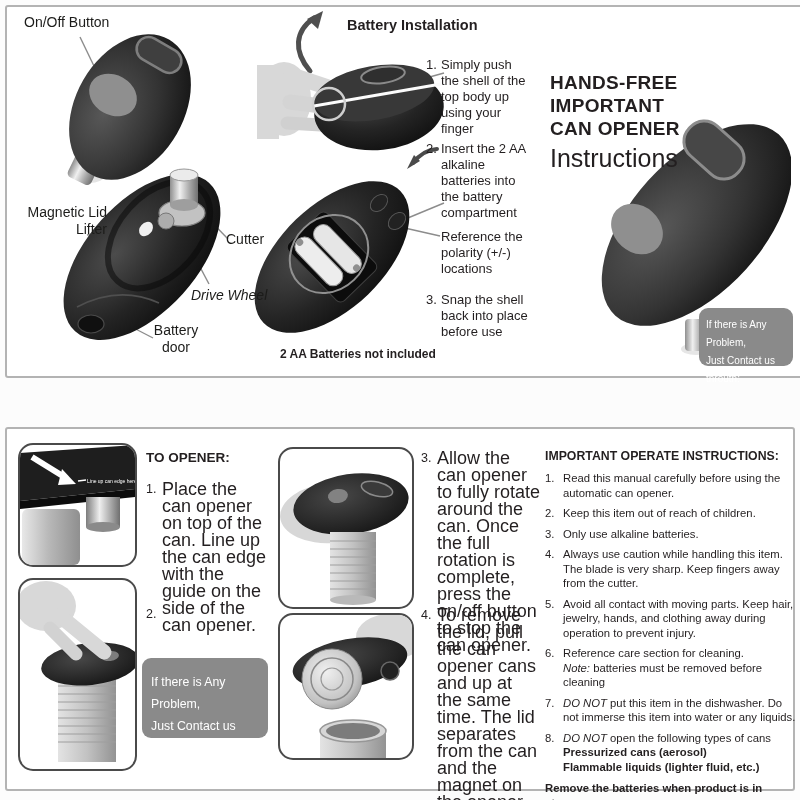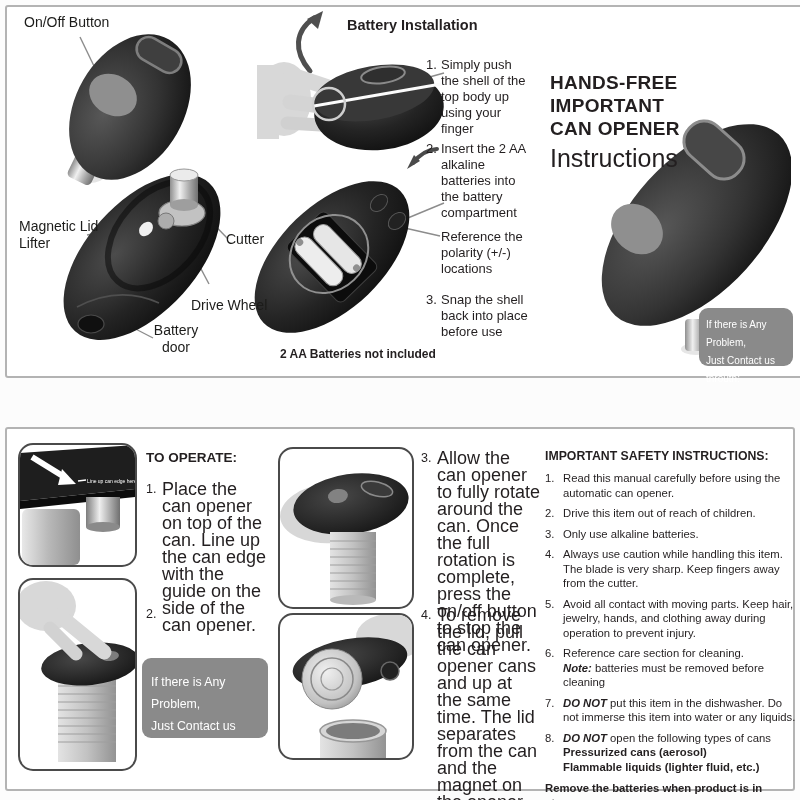--- a/index.html
+++ b/index.html
@@ -20,21 +20,21 @@
   .graybox{background:#8a8a8a;border-radius:9px;color:#ffffff;box-sizing:border-box;}
   .titleline{font-size:19px;font-weight:700;line-height:23px;letter-spacing:.3px;}
   .subtitle{font-size:25px;font-weight:400;line-height:28px;}
   .photo{position:absolute;background:#ffffff;border:2px solid #4a4a4a;border-radius:15px;overflow:hidden;box-sizing:border-box;}
   .safety{width:252px;}
   .safety .sttl{font-size:12.3px;font-weight:700;margin-bottom:8px;}
   .sitems{display:flex;flex-direction:column;gap:6px;}
   .sitem{display:flex;font-size:11.3px;line-height:14.5px;}
   .sitem .n{flex:none;width:18px;}
   .sitem .t{flex:1;}
-  .bi{font-weight:700;font-style:italic;text-align:right;}
+  .bi{font-weight:400;font-style:italic;text-align:right;}
   .b{font-weight:700;}
   .sfooter{font-size:11.3px;line-height:14.5px;font-weight:700;margin-top:7px;}
 </style>
 </head>
 <body>
 
 <div id="stage">
 
   <div class="panel" id="panel-top">
 
@@ -127,26 +127,26 @@
       <g>
         <ellipse cx="689" cy="342" rx="15" ry="6" fill="#e6e6e6"></ellipse>
         <rect x="678" y="312" width="22" height="32" rx="4" fill="url(#gChrome)"></rect>
         <ellipse cx="690" cy="218" rx="122" ry="66" fill="url(#gDev)" transform="rotate(-48 690 218)"></ellipse>
         <rect x="674" y="123" width="66" height="40" rx="19" fill="#474747" stroke="#8c8c8c" stroke-width="3" transform="rotate(42 707 143)"></rect>
         <ellipse cx="630" cy="222" rx="28" ry="23" fill="#8f8f8f" transform="rotate(42 630 222)"></ellipse>
       </g>
     </svg>
 
     <div class="abs partlbl" style="left:17px;top:7px;">On/Off Button</div>
-    <div class="abs partlbl" style="left:12px;top:211px;width:88px;text-align:left;">
+    <div class="abs partlbl" style="left:12px;top:197px;width:88px;text-align:right;">
       <span>Magnetic Lid</span><br>
       <span>Lifter</span>
     </div>
     <div class="abs partlbl" style="left:219px;top:224px;">Cutter</div>
-    <div class="abs partlbl" style="left:184px;top:290px;">Drive Wheel</div>
+    <div class="abs partlbl" style="left:184px;top:280px;font-style:italic;">Drive Wheel</div>
     <div class="abs partlbl" style="left:139px;top:315px;width:60px;text-align:center;">
       <span>Battery</span><br>
       <span>door</span>
     </div>
 
     <div class="abs boldttl" style="left:340px;top:10px;font-size:14.5px;">Battery Installation</div>
 
     <div class="abs bstep" style="left:419px;top:50px;">
       <span class="n">1.</span>
       <span class="t">Simply push the shell of the top body up using your finger</span>
@@ -270,21 +270,21 @@
         <circle cx="110" cy="56" r="9" fill="#222222" stroke="#666666" stroke-width="1.5"></circle>
         <circle cx="52" cy="64" r="30" fill="url(#gLid)" stroke="#8a8a8a"></circle>
         <circle cx="52" cy="64" r="21" fill="none" stroke="#8a8a8a" stroke-width="1.5"></circle>
         <circle cx="52" cy="64" r="11" fill="none" stroke="#9a9a9a" stroke-width="1.2"></circle>
         <rect x="40" y="116" width="66" height="27" fill="url(#gCan2)"></rect>
         <ellipse cx="73" cy="116" rx="33" ry="11" fill="#d6d6d6" stroke="#979797" stroke-width="1.5"></ellipse>
         <ellipse cx="73" cy="116" rx="27" ry="8" fill="#7c7c7c"></ellipse>
       </svg>
     </div>
 
-    <div class="abs boldttl" style="left:139px;top:21px;font-size:13.5px;">TO OPERATE:</div>
+    <div class="abs boldttl" style="left:139px;top:21px;font-size:13.5px;">TO OPENER:</div>
 
     <div class="abs ostep" style="left:139px;top:52px;width:122px;">
       <span class="n">1.</span>
       <span class="t">Place the can opener on top of the can. Line up the can edge with the guide on the side of the can opener.</span>
     </div>
     <div class="abs ostep" style="left:139px;top:177px;width:122px;">
       <span class="n">2.</span>
     </div>
 
     <div class="abs graybox" style="left:135px;top:229px;width:126px;height:80px;padding:13px 4px 0 9px;font-size:12.3px;line-height:22px;">
@@ -295,29 +295,29 @@
     <div class="abs ostep" style="left:414px;top:21px;width:120px;">
       <span class="n">3.</span>
       <span class="t">Allow the can opener to fully rotate around the can. Once the full rotation is complete, press the on/off button to stop the can opener.</span>
     </div>
     <div class="abs ostep" style="left:414px;top:178px;width:120px;">
       <span class="n">4.</span>
       <span class="t">To remove the lid, pull the can opener cans and up at the same time. The lid separates from the can and the magnet on the opener holds the lid for you.</span>
     </div>
 
     <div class="abs safety" style="left:538px;top:20px;">
-      <div class="sttl">IMPORTANT SAFETY INSTRUCTIONS:</div>
+      <div class="sttl">IMPORTANT OPERATE INSTRUCTIONS:</div>
       <div class="sitems">
         <div class="sitem">
           <span class="n">1.</span>
           <span class="t">Read this manual carefully before using the automatic can opener.</span>
         </div>
         <div class="sitem">
           <span class="n">2.</span>
-          <span class="t">Drive this item out of reach of children.</span>
+          <span class="t">Keep this item out of reach of children.</span>
         </div>
         <div class="sitem">
           <span class="n">3.</span>
           <span class="t">Only use alkaline batteries.</span>
         </div>
         <div class="sitem">
           <span class="n">4.</span>
           <span class="t">Always use caution while handling this item. The blade is very sharp. Keep fingers away from the cutter.</span>
         </div>
         <div class="sitem">

